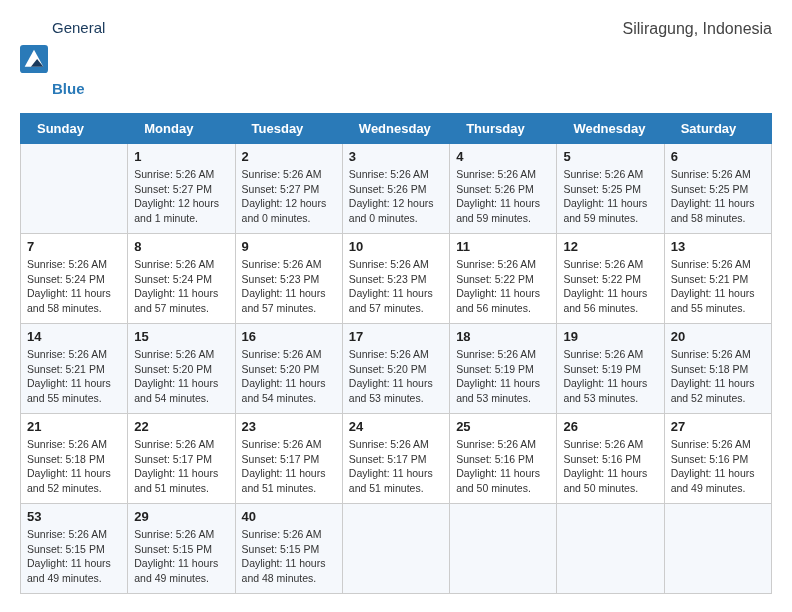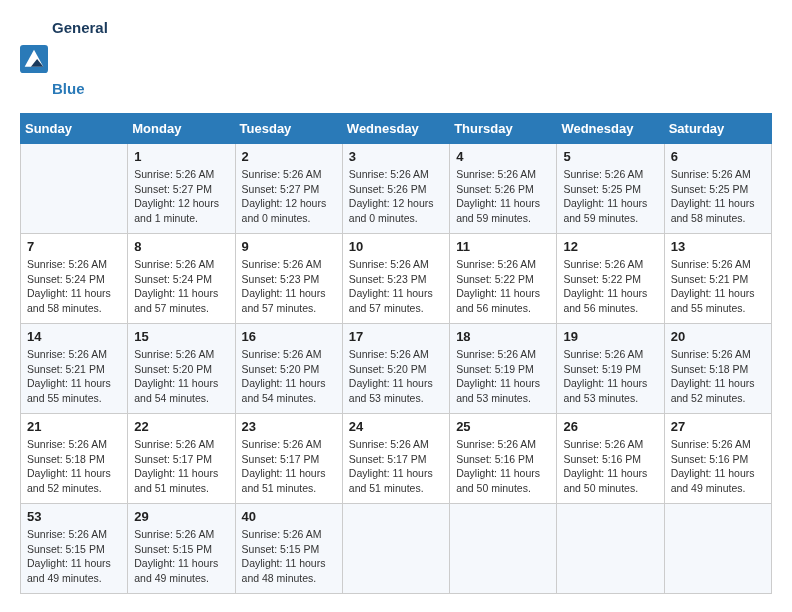--- a/index.html
+++ b/index.html
@@ -39,21 +39,21 @@
       color: #444;
     }
     table {
       width: 100%;
       border-collapse: collapse;
       font-size: 11px;
     }
     thead tr th {
       background: #2a7ab8;
       color: #fff;
-      padding: 7px 4px;
+      padding: 7px 16px;
       text-align: left;
       font-size: 13px;
       font-weight: bold;
       border: 1px solid #2a7ab8;
     }
     tbody tr td {
       border: 1px solid #ccc;
       vertical-align: top;
       padding: 5px 6px;
       width: calc(100% / 7);
@@ -87,25 +87,26 @@
 <body>
 
 <div class="header">
   <div class="logo">
     <svg class="logo-icon" viewBox="0 0 36 36">
       <rect x="0" y="0" width="36" height="36" rx="4" fill="#2a7ab8"></rect>
       <polygon points="18,6 30,28 6,28" fill="#fff"></polygon>
       <polygon points="22,18 30,28 14,28" fill="#1a3a5c"></polygon>
     </svg>
     <div>
-      <div style="font-size:15px;font-weight:bold;color:#1a3a5c;line-height:1.1;">General</div>
+      <div style="font-size:15px;font-weight:normal;color:#1a3a5c;line-height:1.1;">General</div>
       <div style="font-size:15px;font-weight:bold;color:#2a7ab8;line-height:1.1;margin-top:44px;">Blue</div>
     </div>
   </div>
   <div class="title-block">
+    <div class="location">Siliragung, Indonesia</div>
   </div>
 </div>
 
 <table>
   <thead>
     <tr id="header-row">
         <th>Sunday</th>
         <th>Monday</th>
         <th>Tuesday</th>
         <th>Wednesday</th>

